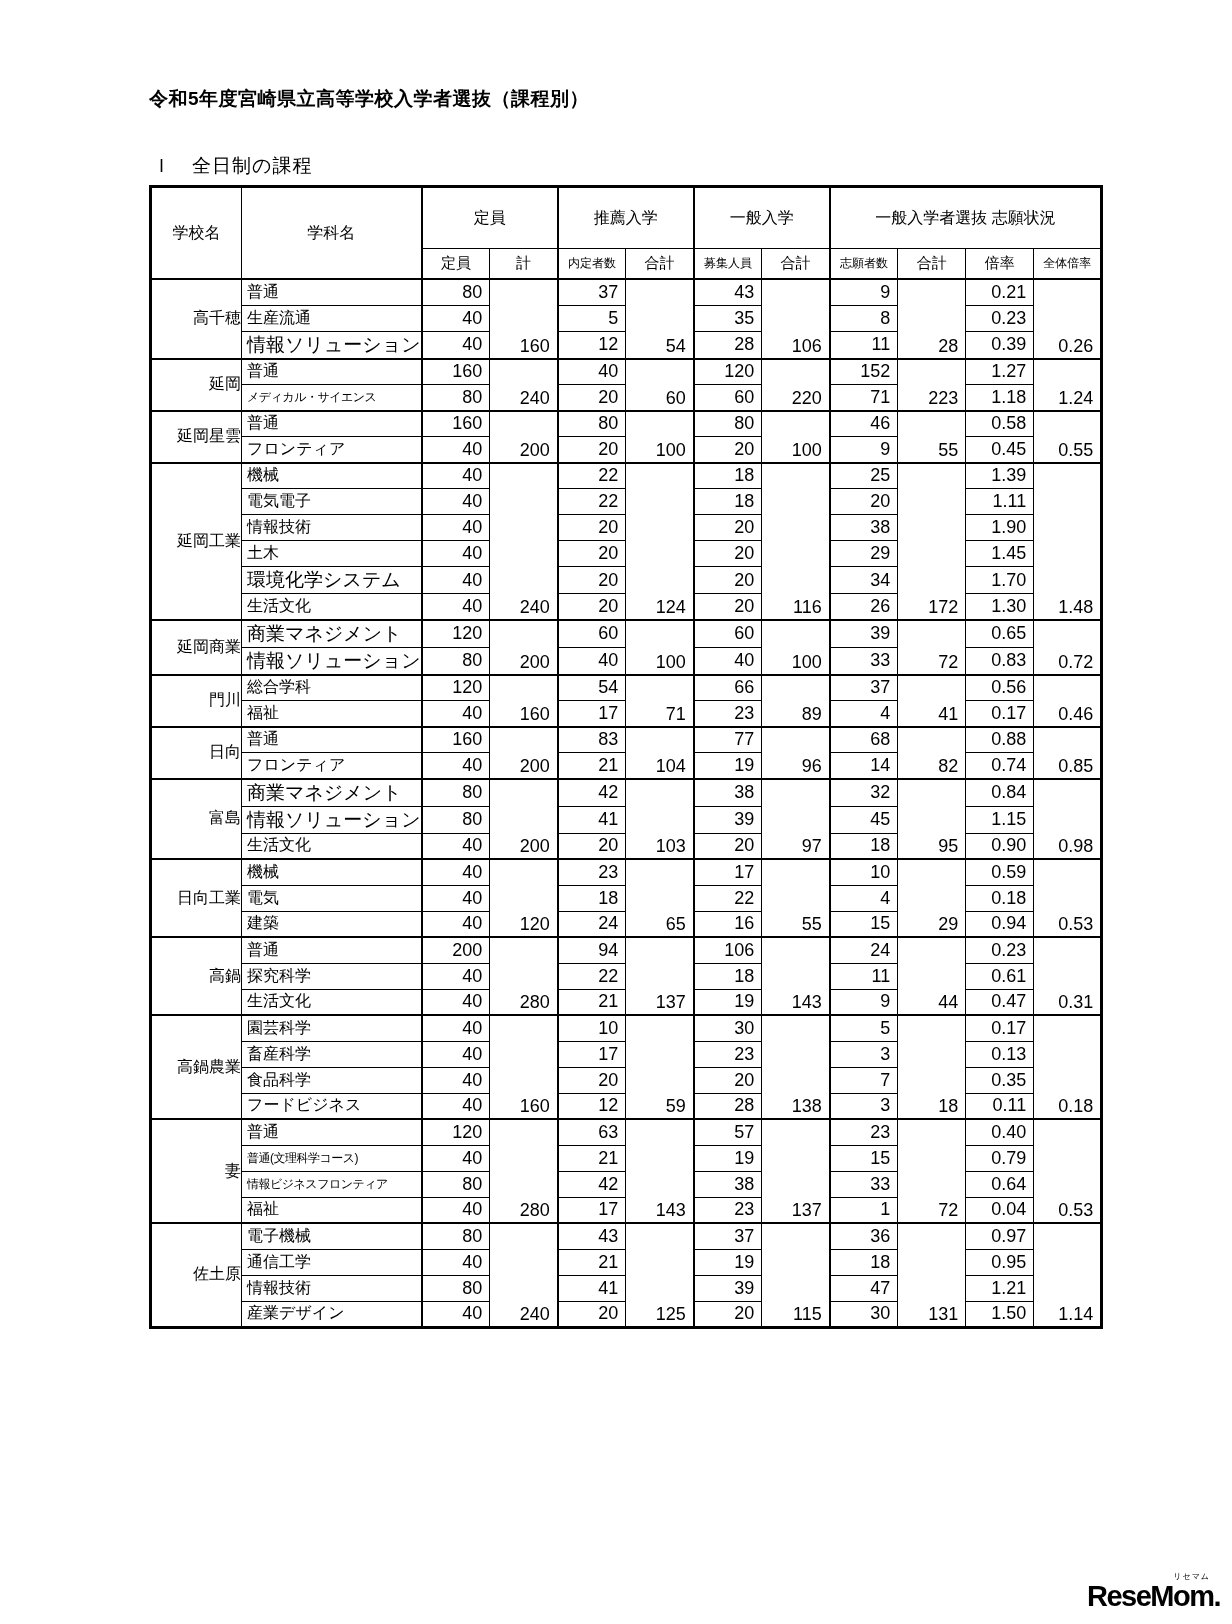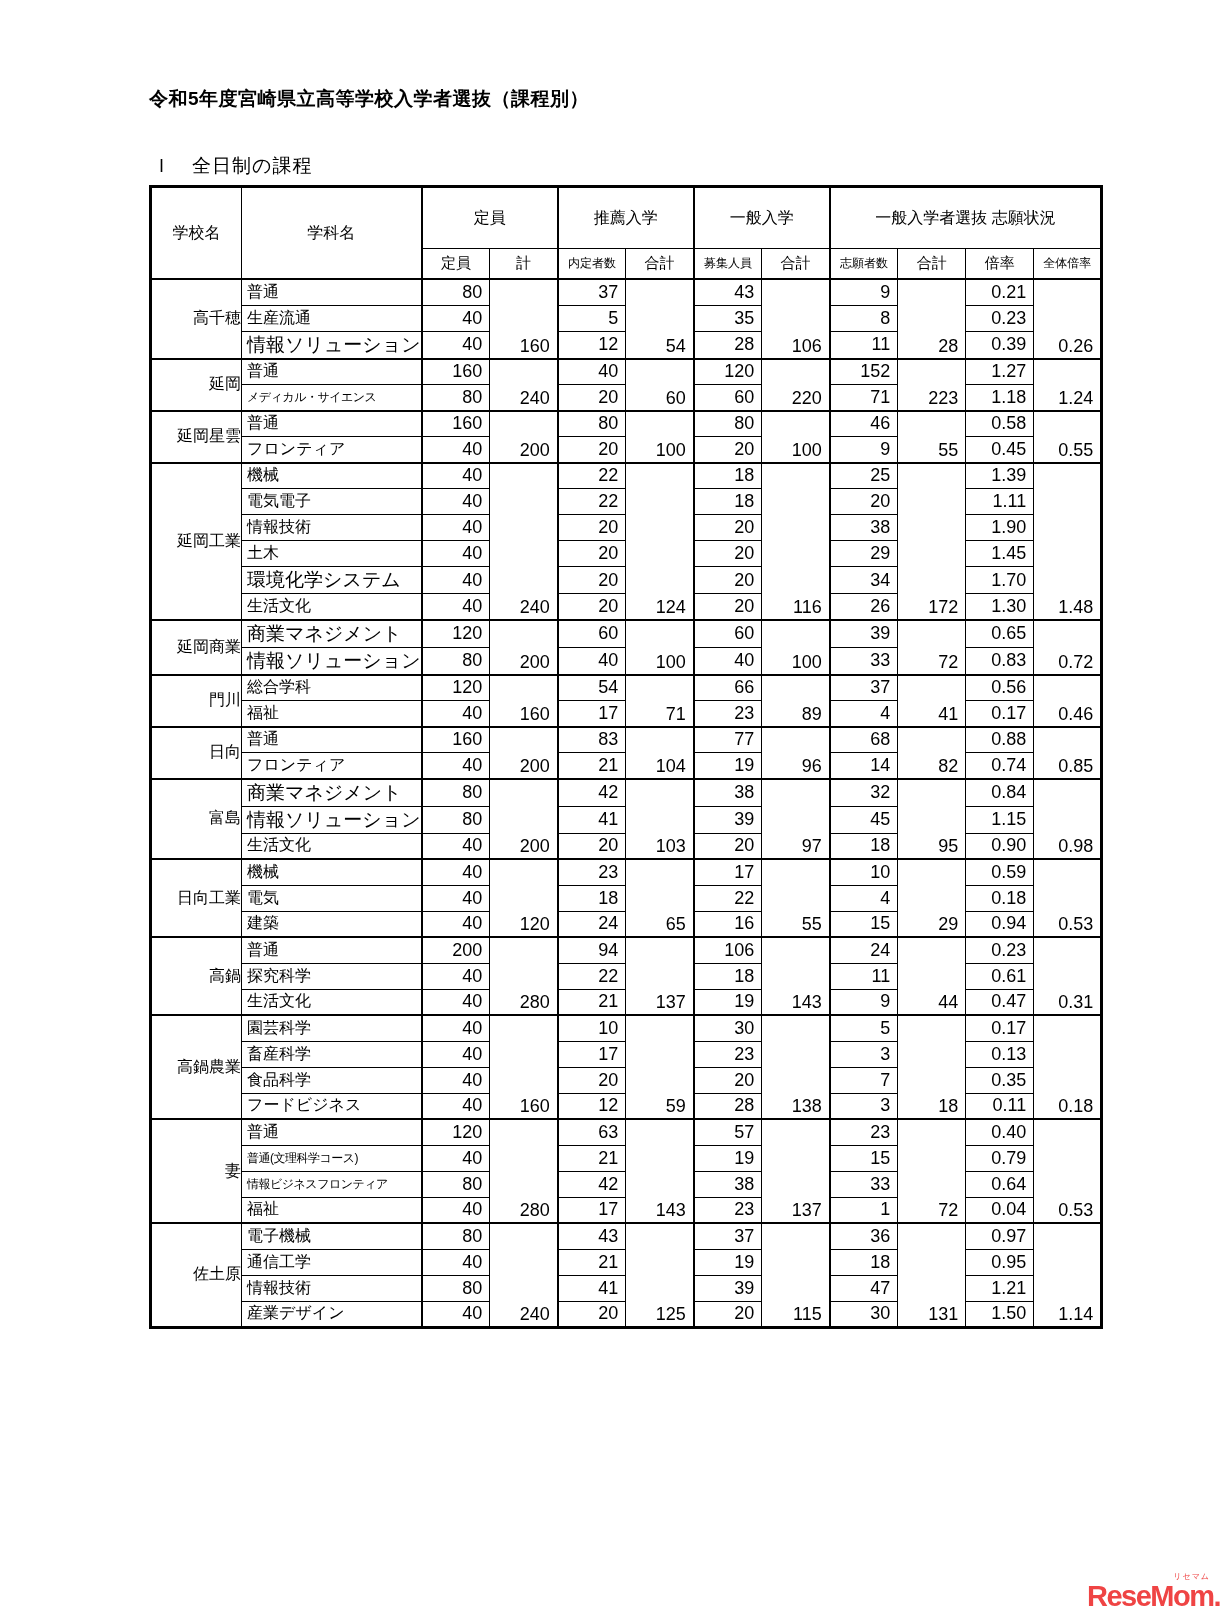--- a/index.html
+++ b/index.html
@@ -42,21 +42,21 @@
 
   td.school { text-align:right; vertical-align:middle; font-size:16px; }
   td.dept   { text-align:left; padding-left:5px; font-size:16px; }
   td.dept.c1 { font-size:19px; }
   td.dept.c2 { font-size:12px; letter-spacing:-0.5px; }
   td.num    { text-align:right; padding-right:7px; font-size:18px; }
   td.merged { vertical-align:bottom; padding-bottom:1px; }
 
   .logo {
     position:absolute; left:1060px; top:1572px; width:160px;
-    color:#ef4444; text-align:right;
+    color:#000000; text-align:right;
   }
   .logo-ruby {
     font-size:8px; letter-spacing:1px; padding-right:10px;
     line-height:10px; height:10px;
   }
   .logo-text {
     font-size:29px; font-weight:bold; letter-spacing:-1.5px;
     line-height:28px;
   }
 </style>

